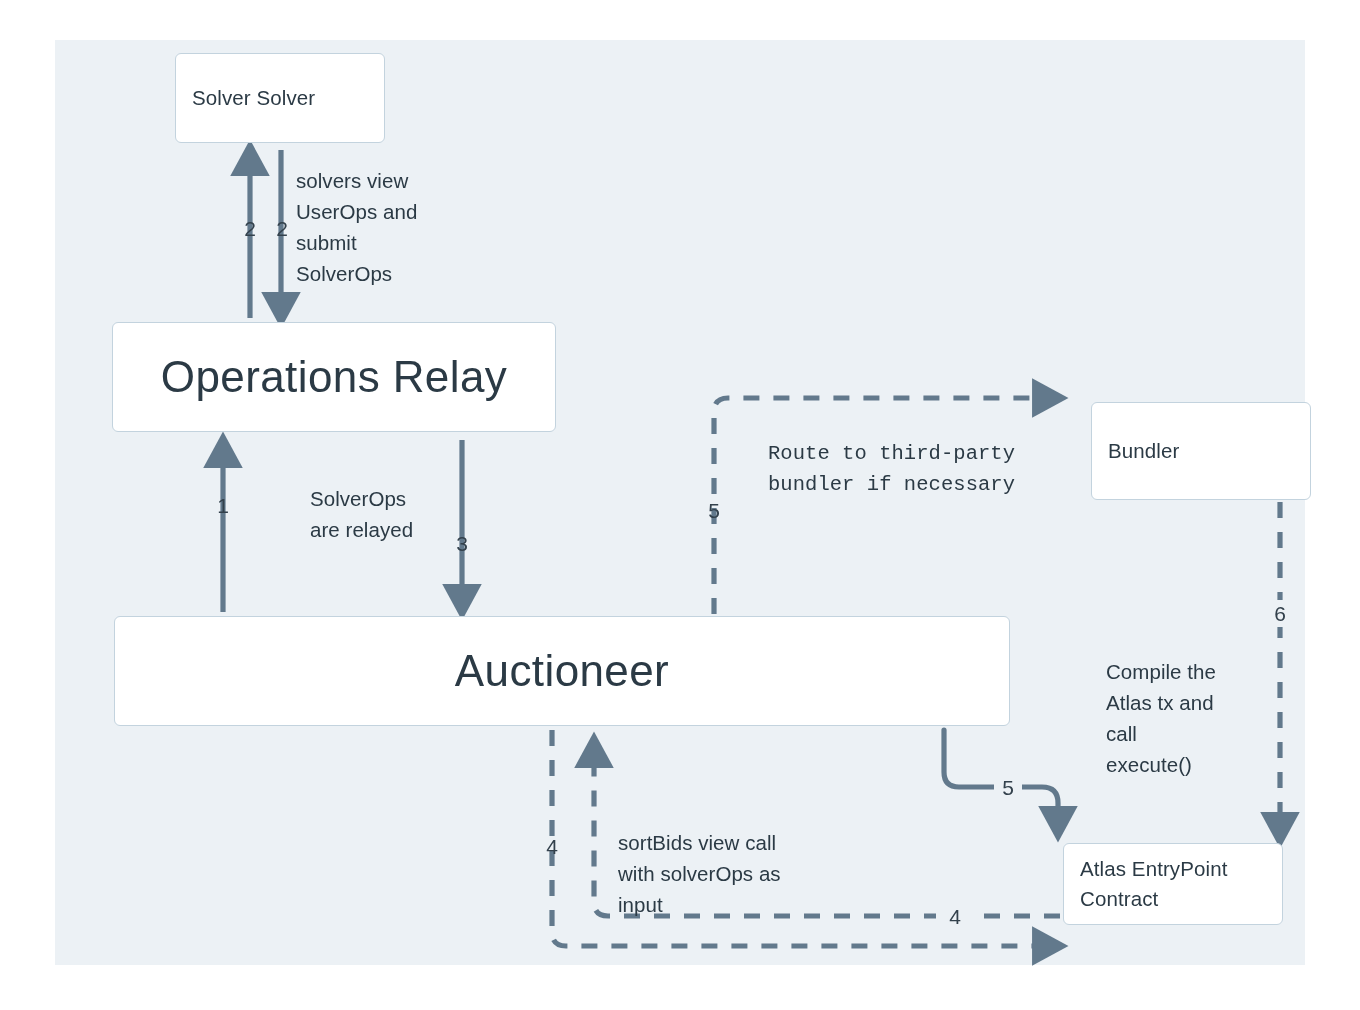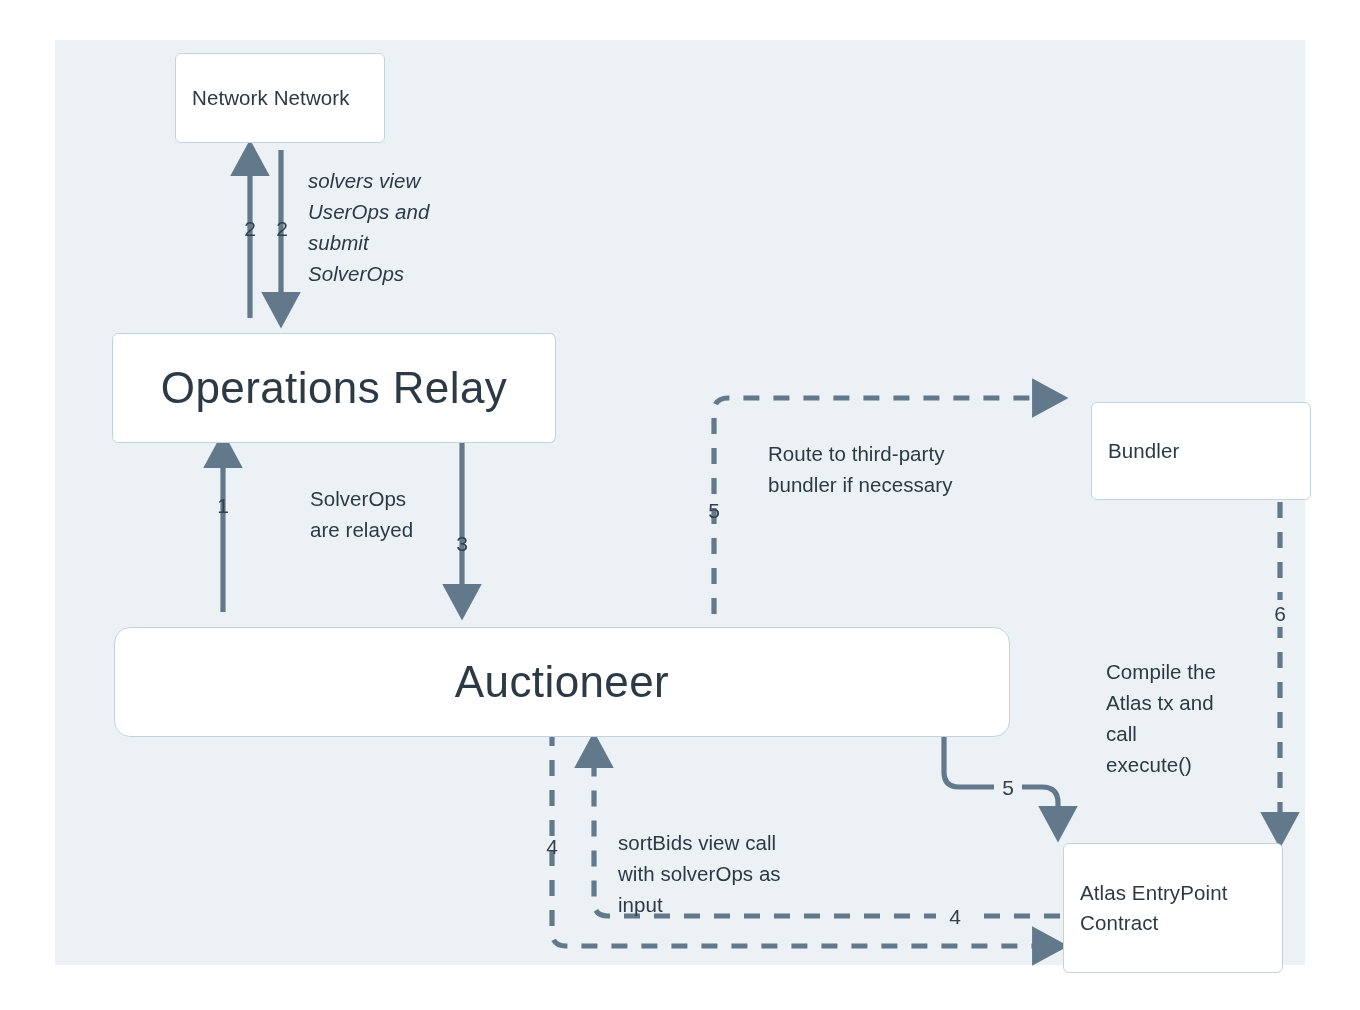--- a/index.html
+++ b/index.html
@@ -48,21 +48,20 @@
     padding-left: 16px;
     font-size: 20.5px;
     line-height: 30px;
     letter-spacing: 0.1px;
   }
   .node-lg {
     justify-content: center;
     font-size: 44px;
     font-weight: 400;
     letter-spacing: 0.4px;
-    margin-top: 11px;
   }
   .edge-label {
     position: absolute;
     color: #2B3A45;
     font-size: 20.5px;
     line-height: 31px;
     letter-spacing: 0.05px;
     white-space: pre-line;
   }
   .edge-num {
@@ -108,54 +107,54 @@
 
       <path d="M1280,502 L1280,836" marker-end="url(#ahd)"></path>
 
       <path d="M552,730 L552,932 Q552,946 566,946 L1056,946" marker-end="url(#ahd)"></path>
 
       <path d="M1060,916 L608,916 Q594,916 594,902 L594,744" marker-end="url(#ahd)"></path>
     </g>
   </svg>
 
   <div class="node node-sm" style="left:175px; top:53px; width:210px; height:90px;">
-    <span>Network Network</span>
+    <span>Solver Solver</span>
   </div>
 
   <div class="node node-lg" style="left:112px; top:322px; width:444px; height:110px;">
     <span>Operations Relay</span>
   </div>
 
-  <div class="node node-lg" style="left:114px; top:616px; width:896px; height:110px;border-radius:16px;">
+  <div class="node node-lg" style="left:114px; top:616px; width:896px; height:110px;">
     <span>Auctioneer</span>
   </div>
 
   <div class="node node-sm" style="left:1063px; top:402px; width:220px; height:98px;margin-left:28px;">
     <span>Bundler</span>
   </div>
 
-  <div class="node node-sm" style="left:1063px; top:843px; width:220px; height:130px; white-space:pre-line;">
+  <div class="node node-sm" style="left:1063px; top:843px; width:220px; height:82px; white-space:pre-line;">
     <span>Atlas EntryPoint
 Contract</span>
   </div>
 
-  <div class="edge-label" style="left:308px; top:165px; width:190px;font-style:italic;">solvers view
+  <div class="edge-label" style="left:296px; top:165px; width:190px;">solvers view
 UserOps and
 submit
 SolverOps</div>
   <div class="edge-num" style="left:236px; top:218px; width:28px;">2</div>
   <div class="edge-num" style="left:268px; top:218px; width:28px;">2</div>
 
   <div class="edge-num" style="left:209px; top:495px; width:28px;">1</div>
 
   <div class="edge-label" style="left:310px; top:483px; width:150px;">SolverOps
 are relayed</div>
   <div class="edge-num" style="left:448px; top:533px; width:28px;">3</div>
 
-  <div class="edge-label" style="left:768px; top:438px; width:290px;">Route to third-party
+  <div class="edge-label" style="left:768px; top:438px; width:290px;font-family:Liberation Mono, monospace;">Route to third-party
 bundler if necessary</div>
   <div class="edge-num" style="left:700px; top:500px; width:28px;">5</div>
 
   <div class="edge-label" style="left:618px; top:827px; width:210px;">sortBids view call
 with solverOps as
 input</div>
   <div class="edge-num" style="left:538px; top:836px; width:28px;">4</div>
   <div class="edge-num" style="left:936px; top:906px; width:28px; background:#ECF1F5; padding:0 5px;">4</div>
 
   <div class="edge-label" style="left:1106px; top:656px; width:150px;">Compile the

